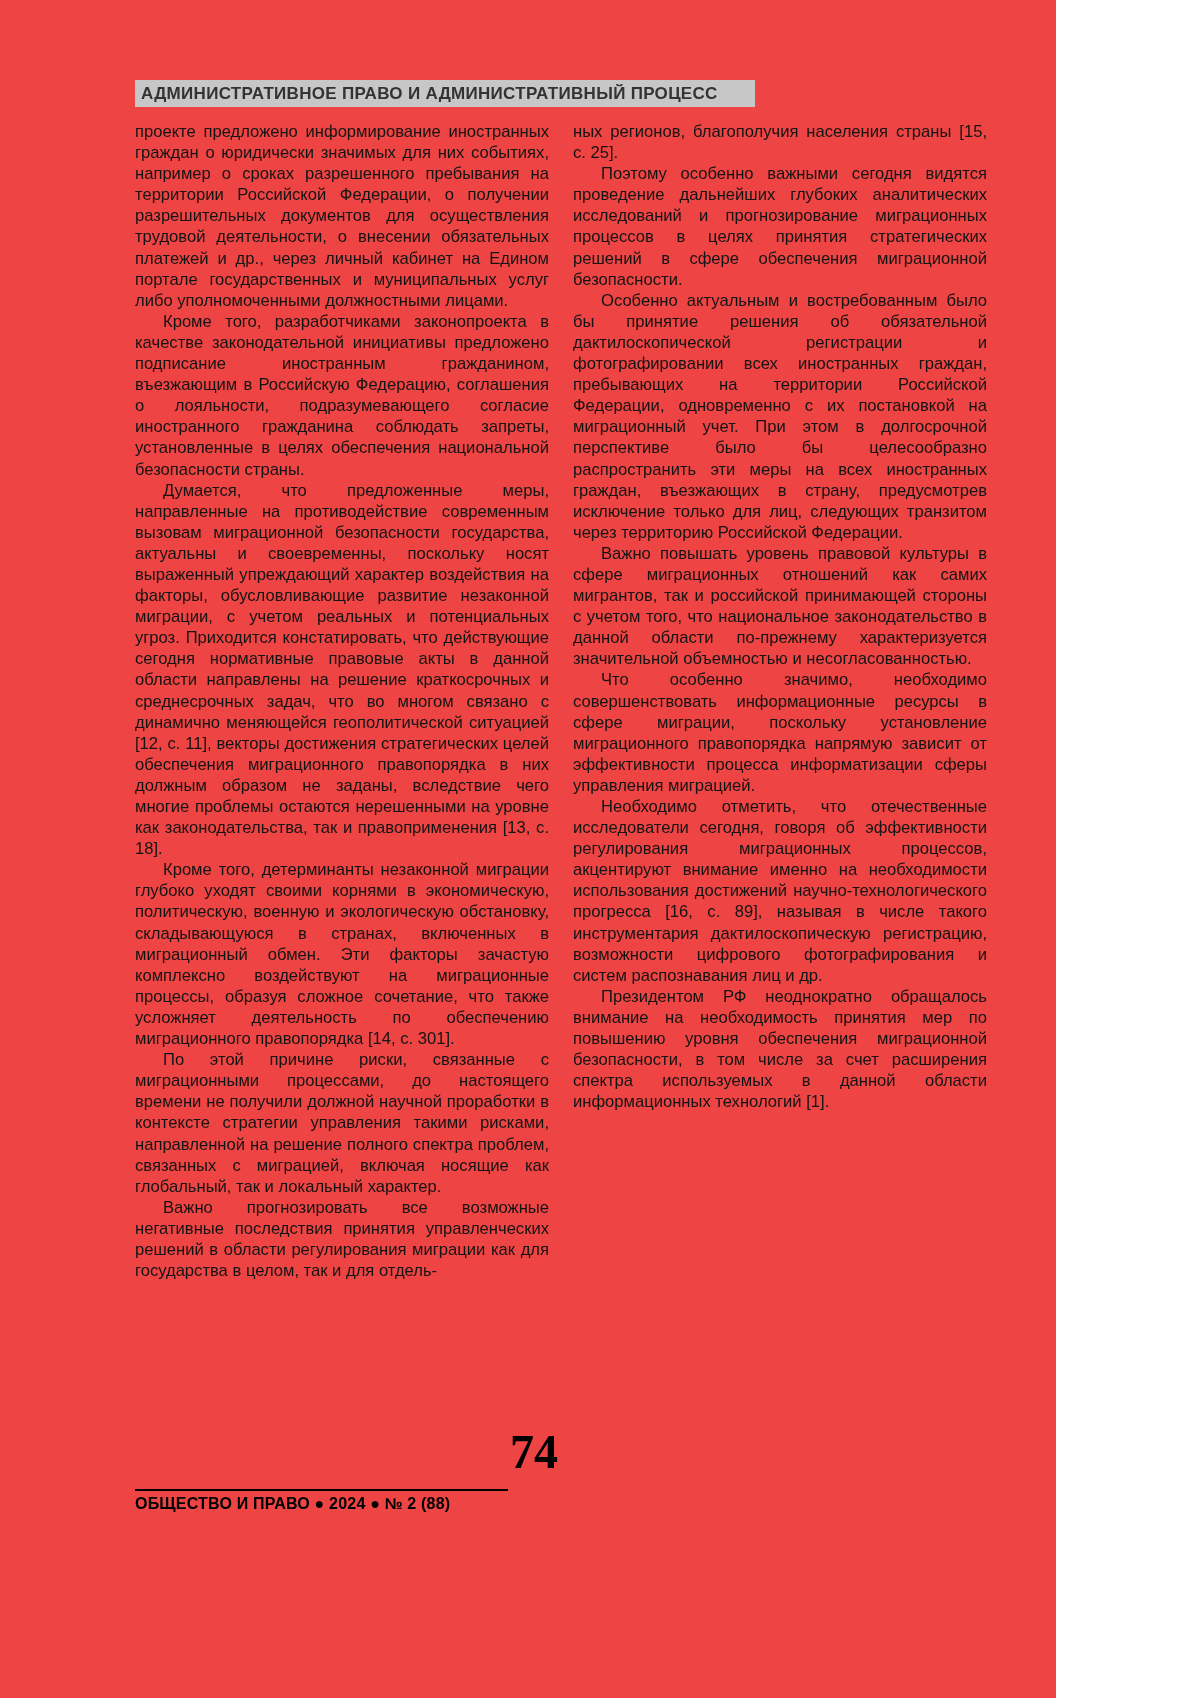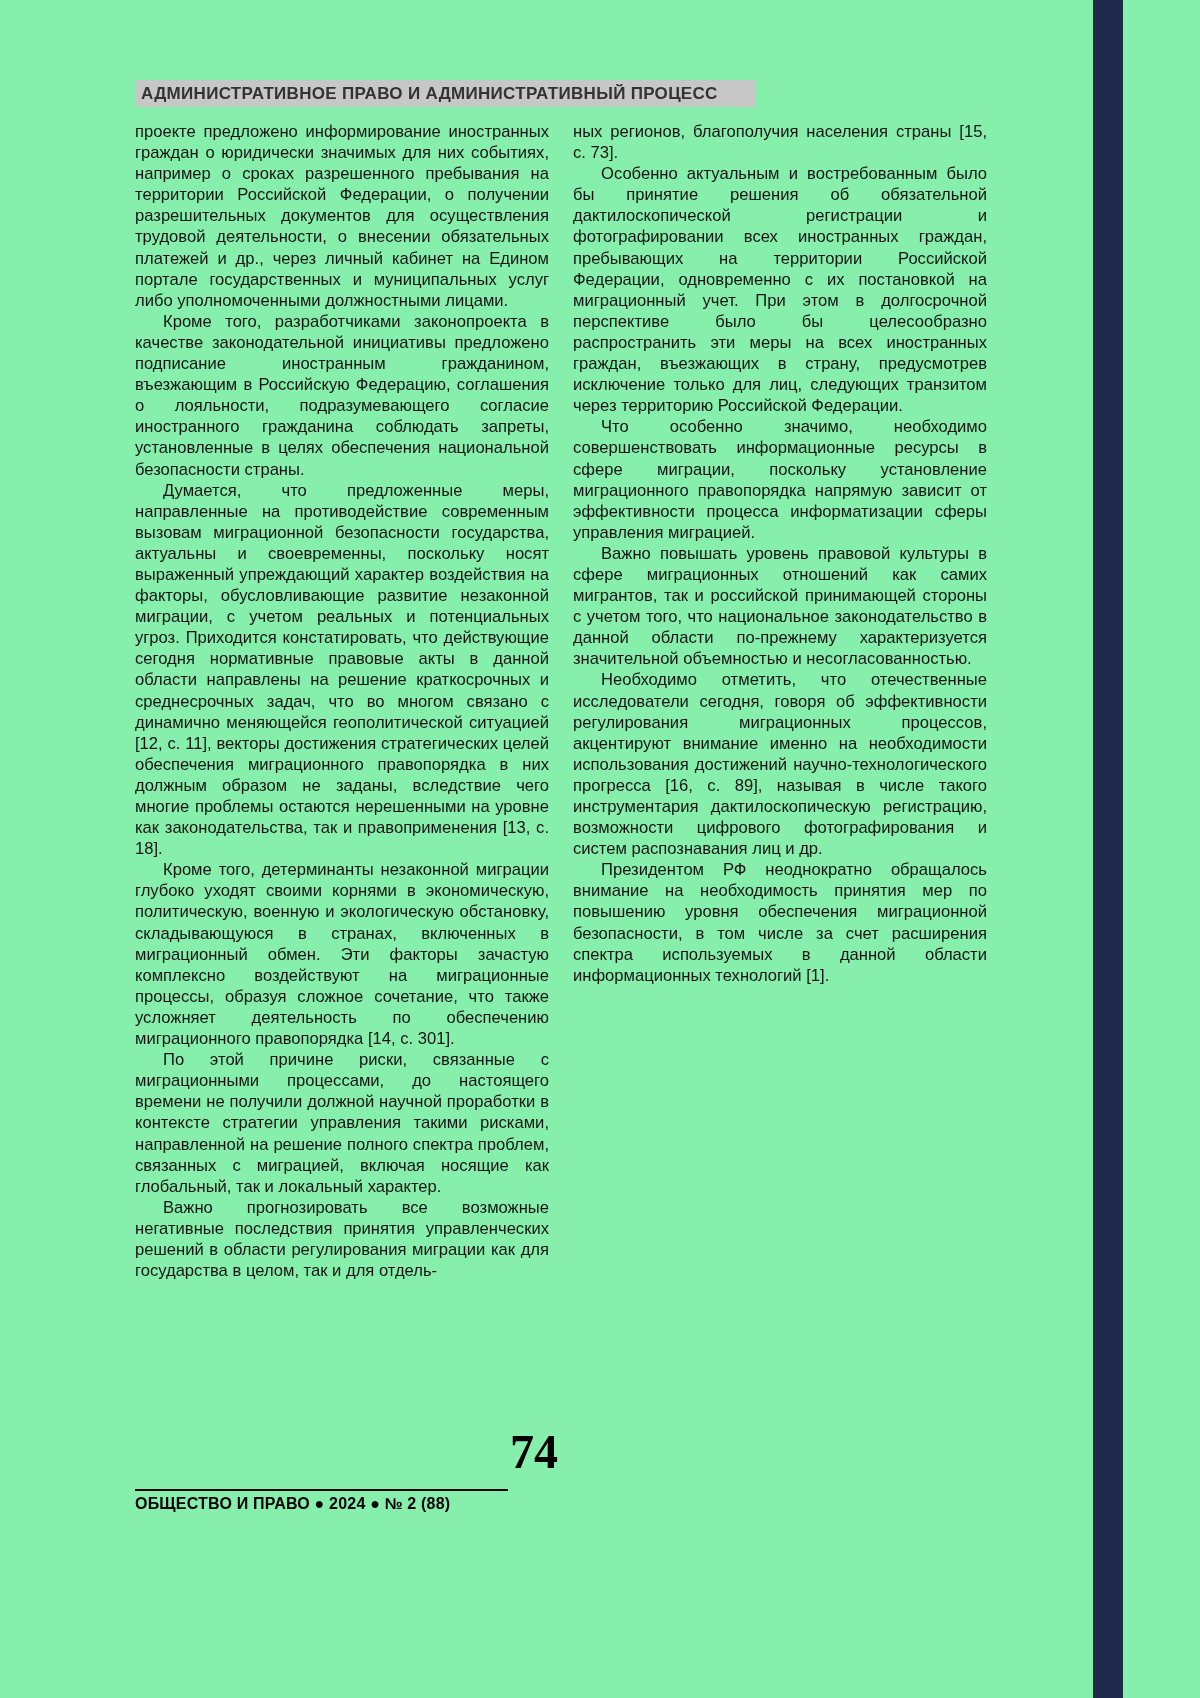--- a/index.html
+++ b/index.html
@@ -1,23 +1,23 @@
 <!DOCTYPE html>
 <html lang="ru"><head>
 <meta charset="utf-8">
 <style>
   * { margin:0; padding:0; box-sizing:border-box; }
   html, body { background:#ffffff; }
   body { font-family:"Liberation Sans", sans-serif; }
 
   .page {
     position:relative;
-    width:1200px;
+    width:1056px;
     height:1698px;
-    background:#86efac;
+    background:#ef4444;
     overflow:hidden;
   }
 
   .edge-bar {
     position:absolute;
     top:0;
     left:1093px;
     width:30px;
     height:1698px;
     background:#1e2a4d;
@@ -109,24 +109,25 @@
   <div class="columns">
     <div class="col">
         <p class="para">проекте предложено информирование иностранных граждан о юридически значимых для них событиях, например о сроках разрешенного пребывания на территории Российской Федерации, о получении разрешительных документов для осуществления трудовой деятельности, о внесении обязательных платежей и др., через личный кабинет на Едином портале государственных и муниципальных услуг либо уполномоченными должностными лицами.</p>
         <p class="para">Кроме того, разработчиками законопроекта в качестве законодательной инициативы предложено подписание иностранным гражданином, въезжающим в Российскую Федерацию, соглашения о лояльности, подразумевающего согласие иностранного гражданина соблюдать запреты, установленные в целях обеспечения национальной безопасности страны.</p>
         <p class="para">Думается, что предложенные меры, направленные на противодействие современным вызовам миграционной безопасности государства, актуальны и своевременны, поскольку носят выраженный упреждающий характер воздействия на факторы, обусловливающие развитие незаконной миграции, с учетом реальных и потенциальных угроз. Приходится констатировать, что действующие сегодня нормативные правовые акты в данной области направлены на решение краткосрочных и среднесрочных задач, что во многом связано с динамично меняющейся геополитической ситуацией [12, с. 11], векторы достижения стратегических целей обеспечения миграционного правопорядка в них должным образом не заданы, вследствие чего многие проблемы остаются нерешенными на уровне как законодательства, так и правоприменения [13, с. 18].</p>
         <p class="para">Кроме того, детерминанты незаконной миграции глубоко уходят своими корнями в экономическую, политическую, военную и экологическую обстановку, складывающуюся в странах, включенных в миграционный обмен. Эти факторы зачастую комплексно воздействуют на миграционные процессы, образуя сложное сочетание, что также усложняет деятельность по обеспечению миграционного правопорядка [14, с. 301].</p>
         <p class="para">По этой причине риски, связанные с миграционными процессами, до настоящего времени не получили должной научной проработки в контексте стратегии управления такими рисками, направленной на решение полного спектра проблем, связанных с миграцией, включая носящие как глобальный, так и локальный характер.</p>
         <p class="para">Важно прогнозировать все возможные негативные последствия принятия управленческих решений в области регулирования миграции как для государства в целом, так и для отдель-</p>
       </div>
     <div class="col">
-        <p class="para">ных регионов, благополучия населения страны [15, с. 73].</p>
+        <p class="para">ных регионов, благополучия населения страны [15, с. 25].</p>
+        <p class="para">Поэтому особенно важными сегодня видятся проведение дальнейших глубоких аналитических исследований и прогнозирование миграционных процессов в целях принятия стратегических решений в сфере обеспечения миграционной безопасности.</p>
         <p class="para">Особенно актуальным и востребованным было бы принятие решения об обязательной дактилоскопической регистрации и фотографировании всех иностранных граждан, пребывающих на территории Российской Федерации, одновременно с их постановкой на миграционный учет. При этом в долгосрочной перспективе было бы целесообразно распространить эти меры на всех иностранных граждан, въезжающих в страну, предусмотрев исключение только для лиц, следующих транзитом через территорию Российской Федерации.</p>
+        <p class="para">Важно повышать уровень правовой культуры в сфере миграционных отношений как самих мигрантов, так и российской принимающей стороны с учетом того, что национальное законодательство в данной области по-прежнему характеризуется значительной объемностью и несогласованностью.</p>
         <p class="para">Что особенно значимо, необходимо совершенствовать информационные ресурсы в сфере миграции, поскольку установление миграционного правопорядка напрямую зависит от эффективности процесса информатизации сферы управления миграцией.</p>
-        <p class="para">Важно повышать уровень правовой культуры в сфере миграционных отношений как самих мигрантов, так и российской принимающей стороны с учетом того, что национальное законодательство в данной области по-прежнему характеризуется значительной объемностью и несогласованностью.</p>
         <p class="para">Необходимо отметить, что отечественные исследователи сегодня, говоря об эффективности регулирования миграционных процессов, акцентируют внимание именно на необходимости использования достижений научно-технологического прогресса [16, с. 89], называя в числе такого инструментария дактилоскопическую регистрацию, возможности цифрового фотографирования и систем распознавания лиц и др.</p>
         <p class="para">Президентом РФ неоднократно обращалось внимание на необходимость принятия мер по повышению уровня обеспечения миграционной безопасности, в том числе за счет расширения спектра используемых в данной области информационных технологий [1].</p>
       </div>
   </div>
 
   <div class="page-number">74</div>
 
   <div class="footer-rule"></div>
 
   <div class="footer-text">ОБЩЕСТВО И ПРАВО ● 2024 ● № 2 (88)</div>

